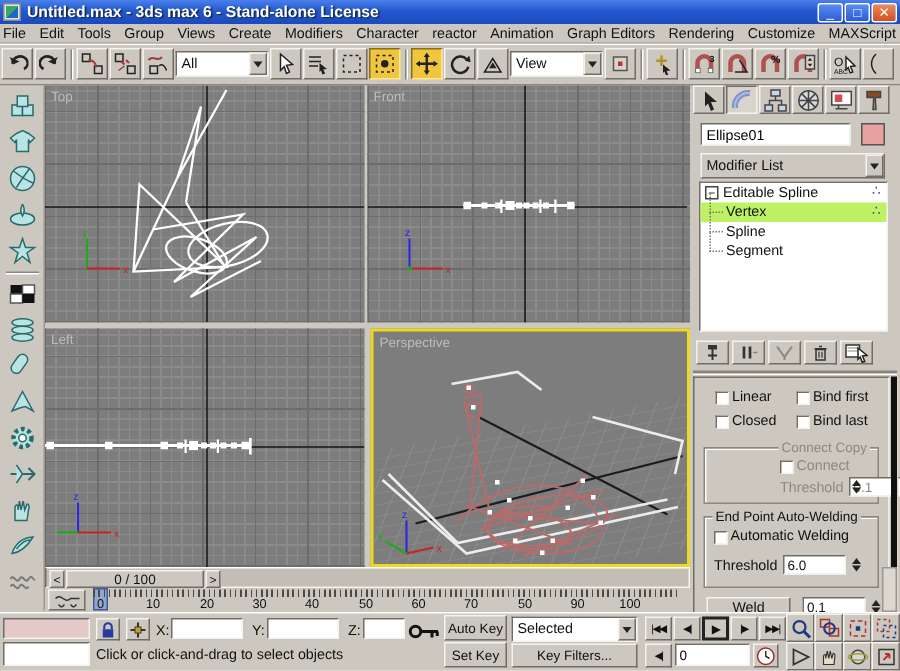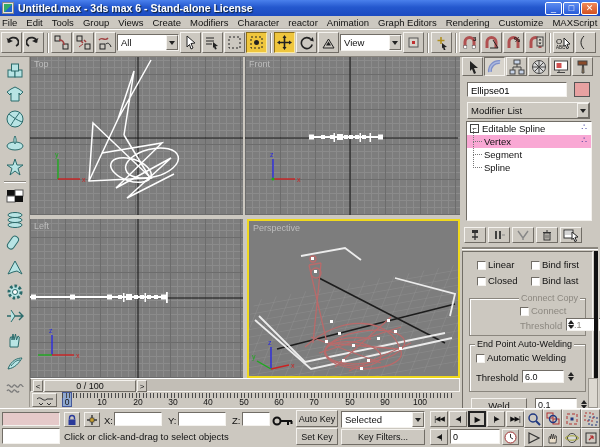--- a/index.html
+++ b/index.html
@@ -69,21 +69,21 @@
   #cptabs { position:absolute; left:2px; top:0; width:136px; height:20px; display:flex; gap:1px; }
   .cptab { width:21px; height:19px; }
   #objname { position:absolute; left:7px; top:25px; width:100px; height:15px; font-size:9.5px; padding:2px 3px 0; }
   #objcolor { position:absolute; left:114px; top:25px; width:16px; height:15px; border:1px solid #555; }
   #modlist { position:absolute; left:7px; top:45px; width:123px; }
   #stackbox { position:absolute; left:6px; top:64px; width:126px; height:100px; background:#fff; font-size:9.5px; }
   .stk-row { position:relative; height:13px; display:flex; align-items:center; padding-left:3px; white-space:nowrap; }
   .stk-sub { padding-left:17px; }
   .stk-sub::before { content:""; position:absolute; left:6px; top:-6px; width:8px; height:12px;
     border-left:1px dotted #777; border-bottom:1px dotted #777; }
-  .stk-sel { background:#f9a8d4; }
+  .stk-sel { background:#bef264; }
   .expbox { width:9px; height:9px; background:#fff; border:1px solid #444; font-size:8px; line-height:7px;
     text-align:center; margin-right:3px; flex:none; }
   .soicon { position:absolute; right:3px; top:0; color:#3a3a9a; font-size:9px; letter-spacing:1px; }
   #stktools { position:absolute; left:4px; top:169px; width:132px; height:18px; display:flex; gap:2px; align-items:center; }
   .stkb { width:22px; height:16px; }
   #cpdiv { position:absolute; left:2px; top:190px; width:136px; height:2px; background:#8a867e; box-shadow:0 1px 0 #fff; }
   #rollout { position:absolute; left:2px; top:194px; width:131px; height:159px;
     border:1px solid; border-color:#716d66 #f4f2ee #f4f2ee #716d66; background:#ccc8c0; font-size:9.5px; }
   #cpscroll { position:absolute; left:134px; top:194px; width:5px; height:159px; background:#d8d4cc; }
   #cpscroll .thumb { position:absolute; left:0; top:0; width:4px; height:159px; background:#111; }
@@ -588,24 +588,24 @@
       <div class="stk-row">
         <span class="expbox">−</span>
         <span>Editable Spline</span>
         <span class="soicon">∴</span>
       </div>
       <div class="stk-row stk-sub stk-sel">
         <span>Vertex</span>
         <span class="soicon">∴</span>
       </div>
       <div class="stk-row stk-sub">
+        <span>Spline</span>
+      </div>
+      <div class="stk-row stk-sub">
         <span>Segment</span>
-      </div>
-      <div class="stk-row stk-sub">
-        <span>Spline</span>
       </div>
     </div>
 
     <div id="stktools">
       <div class="stkb btn raised">
         <svg width="14" height="12">
             <path d="M7,1 V8 M4,8 H10 M7,8 L7,11" stroke="#333" stroke-width="1.3"></path>
             <rect x="4" y="1" width="6" height="3" fill="#333"></rect>
           </svg>
       </div>

